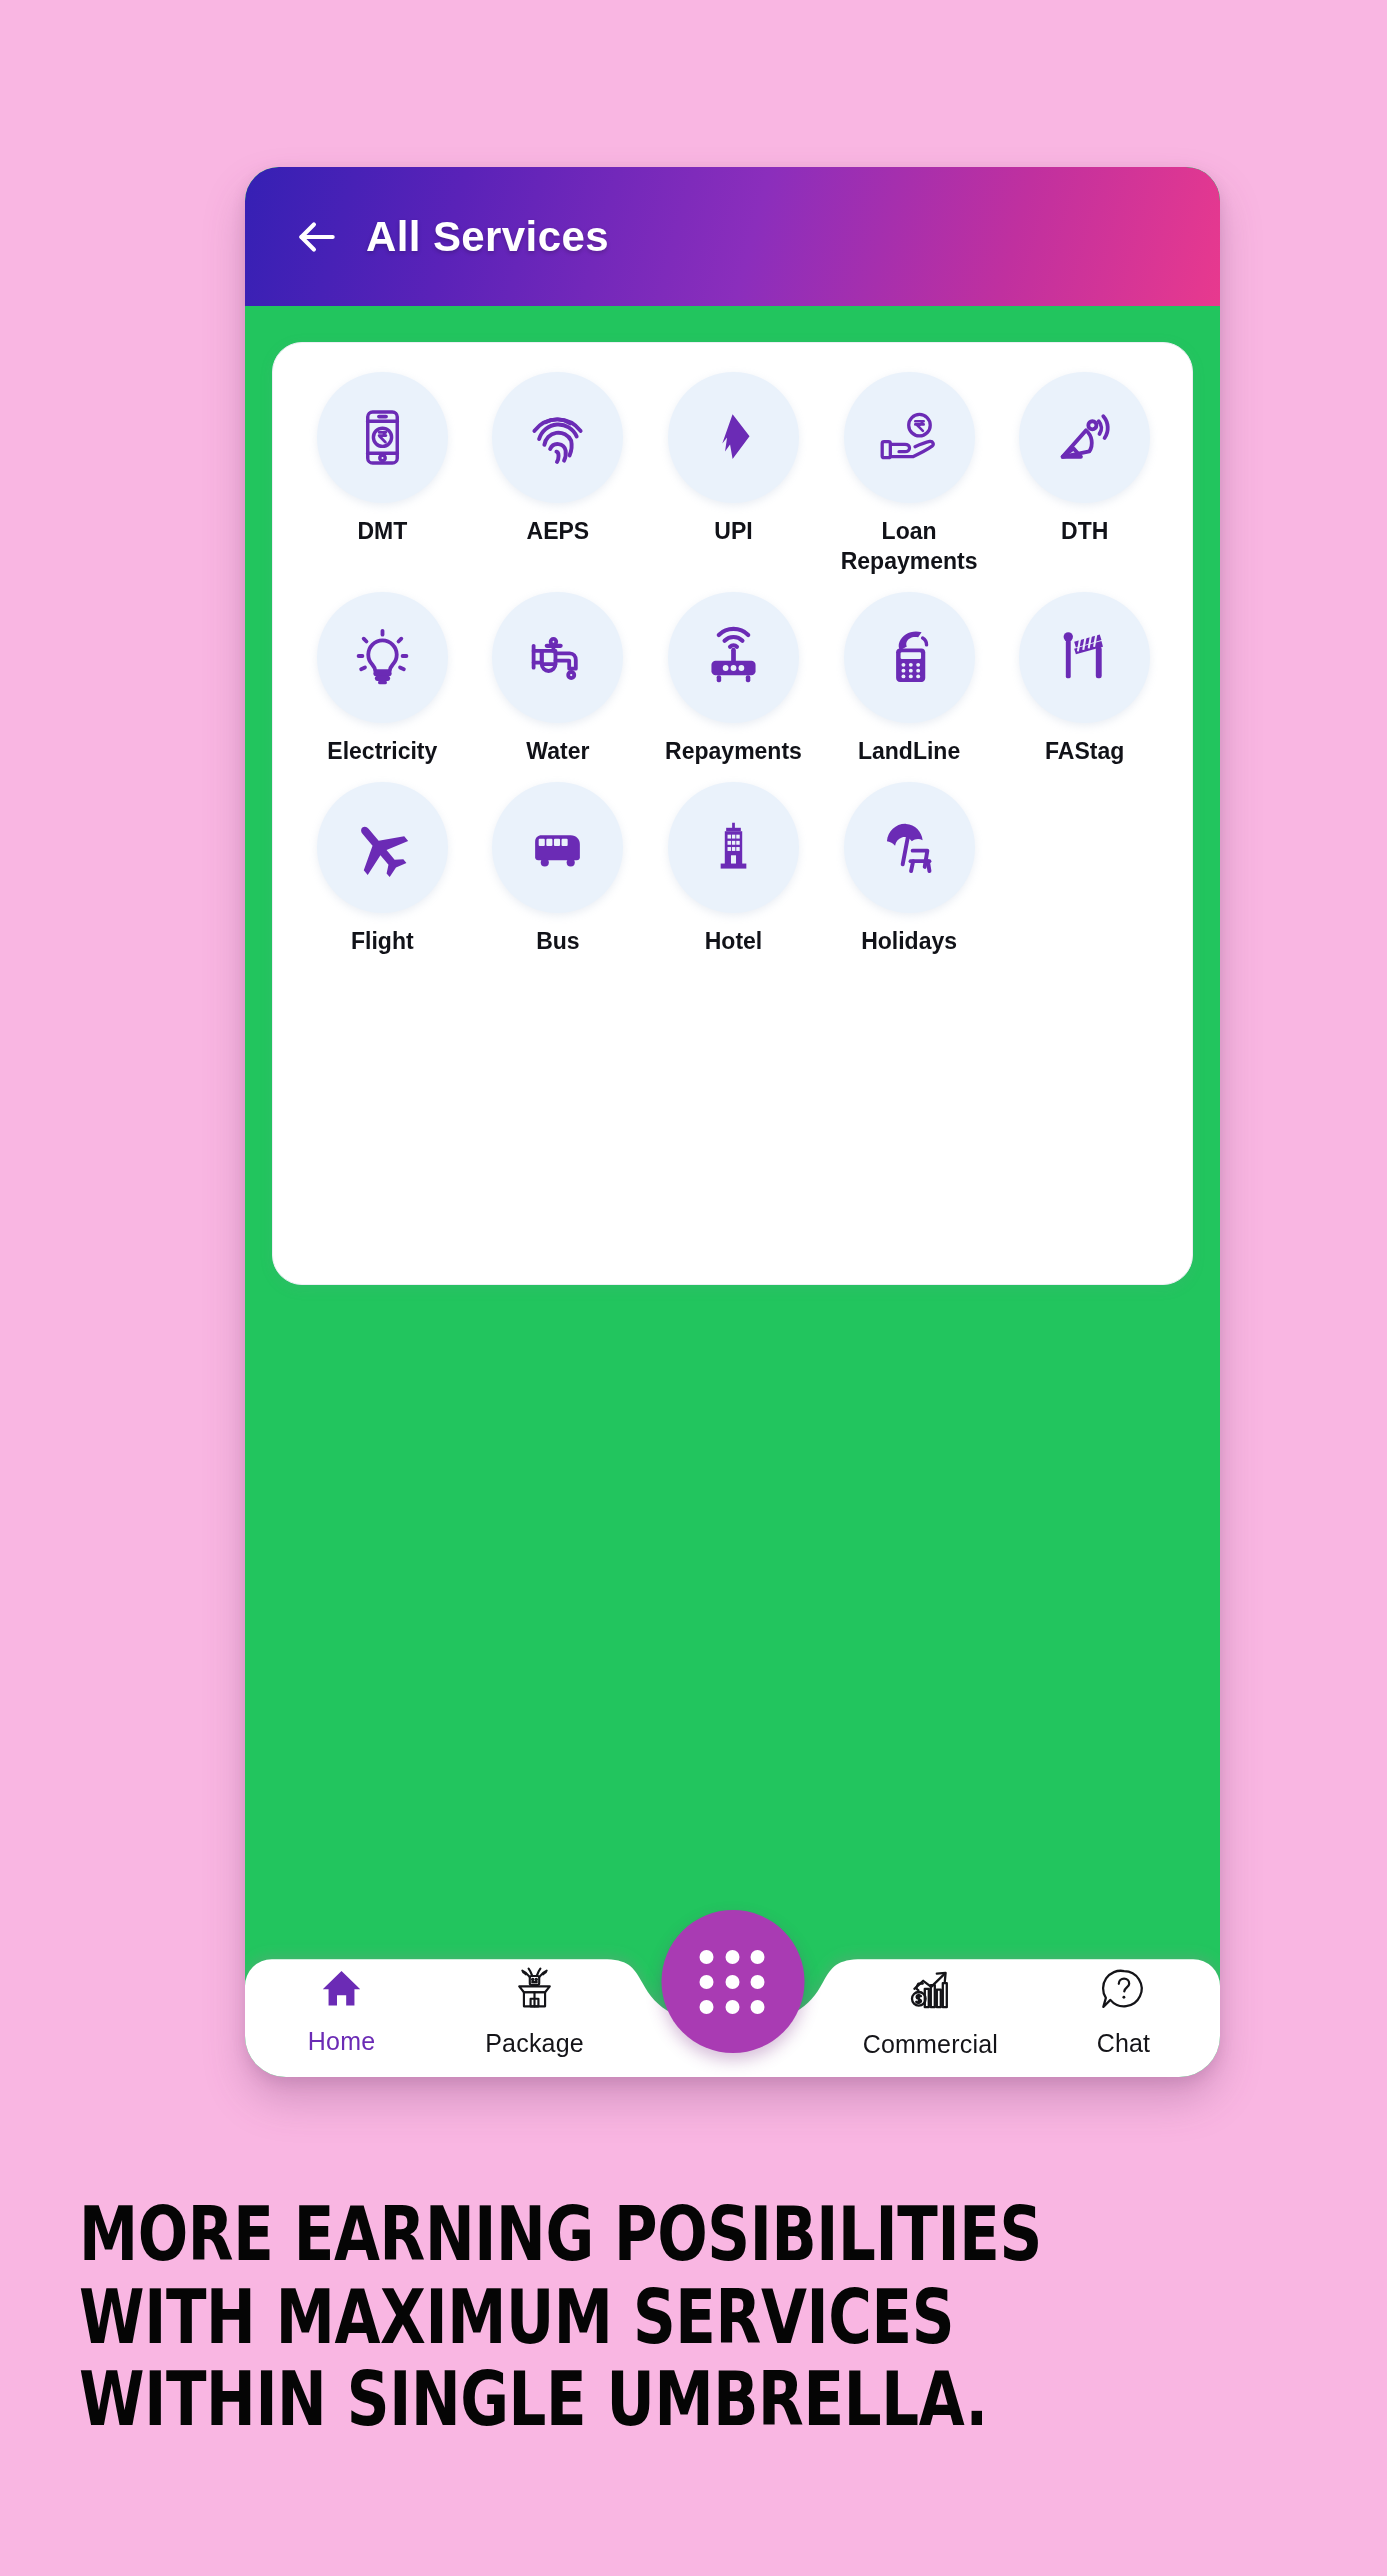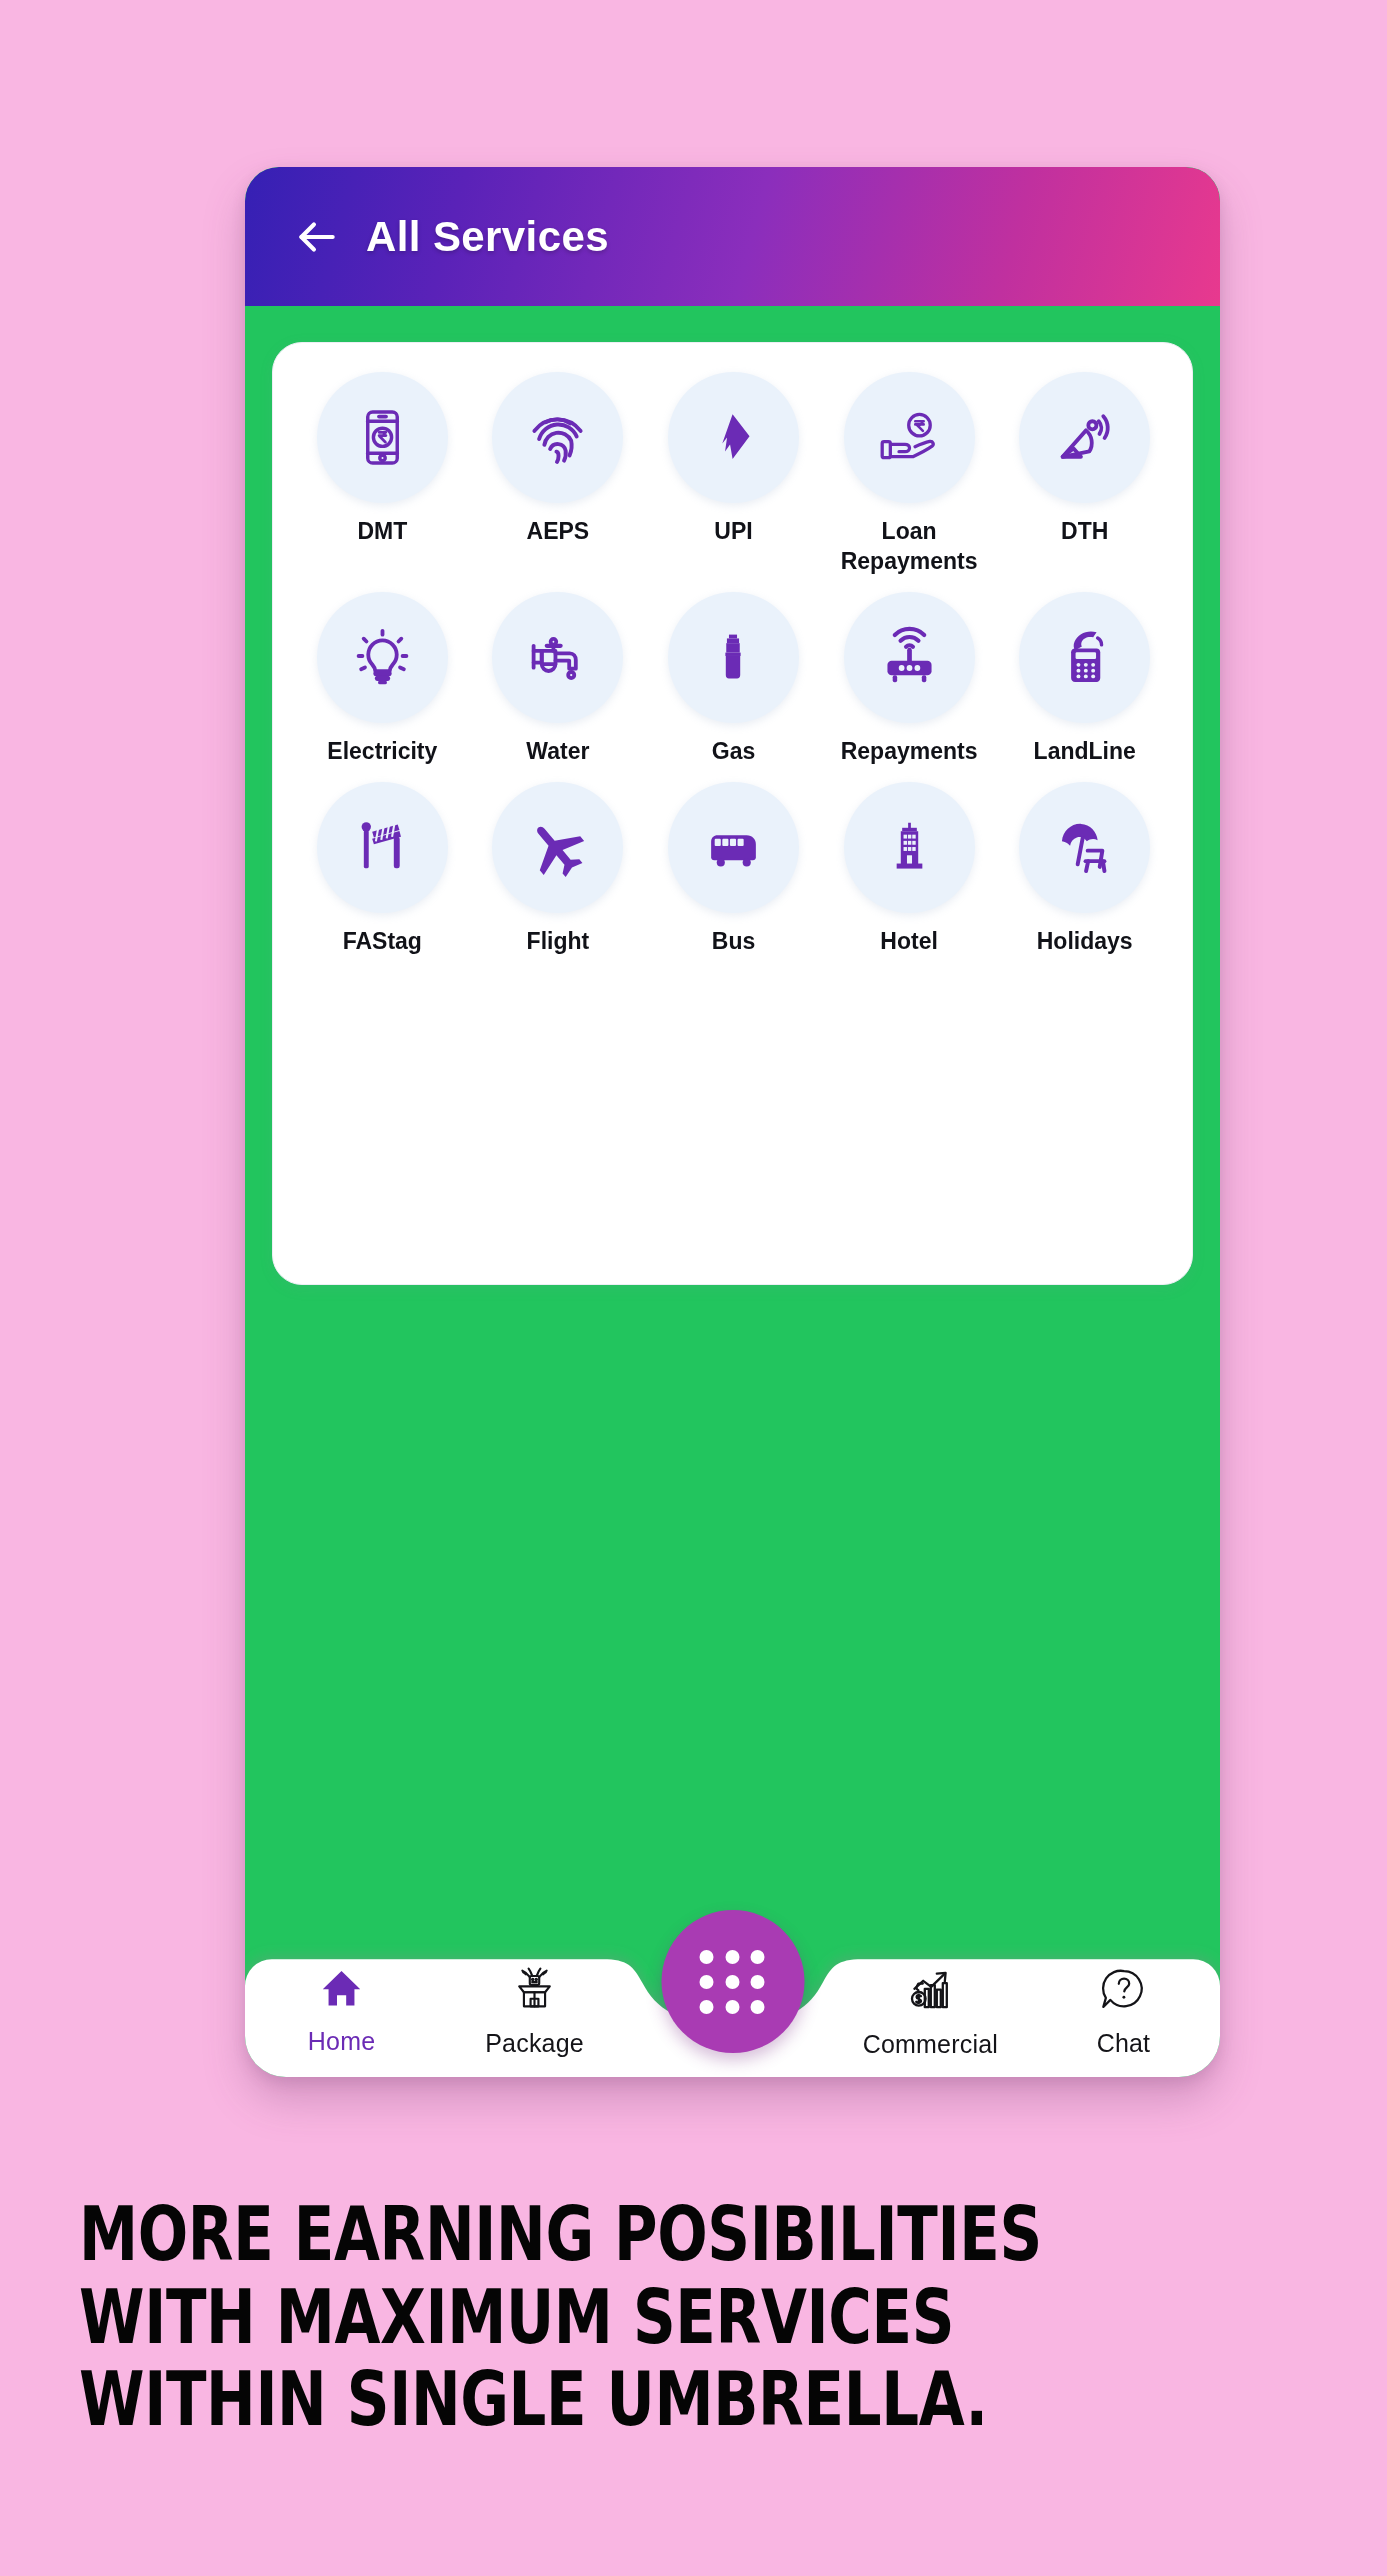--- a/index.html
+++ b/index.html
@@ -267,34 +267,20 @@
               <path d="M5.8 14.6a2.7 2.7 0 0 0 5.4 0"></path>
               <line x1="7.8" y1="7.4" x2="13.2" y2="7.4" stroke-width="1.7"></line>
               <line x1="10.4" y1="7.4" x2="10.4" y2="9.4"></line>
               <circle cx="10.4" cy="5.8" r="1.1"></circle>
               <circle cx="17.4" cy="18.9" r="1.2"></circle>
             </svg>
           </div>
           <div class="tile-label">Water</div>
         </div>
 
-        <div class="tile">
-          <div class="bubble">
-            <svg class="icn" width="54" height="54" viewBox="0 0 24 24">
-              <g fill="#6b2bb5">
-                <path d="M10.2 1.6h3.6v1.7h-3.6z"></path>
-                <path d="M9.3 3.3h5.4v2.1H9.3z"></path>
-                <path d="M9 5.4h6v4.2H9z"></path>
-                <rect x="8.6" y="9.6" width="6.8" height="1.5"></rect>
-                <path d="M8.8 11.1h6.4v8.5c0 .9-.5 1.5-1.4 1.5h-3.6c-.9 0-1.4-.6-1.4-1.5z"></path>
-              </g>
-            </svg>
-          </div>
-          <div class="tile-label">Gas</div>
-        </div>
 
         <div class="tile">
           <div class="bubble">
             <svg class="icn" width="63" height="63" viewBox="0 0 24 24">
               <g fill="none" stroke="#6b2bb5" stroke-width="1.6" stroke-linecap="round">
                 <path d="M8.6 5.6a4.8 4.8 0 0 1 6.8 0"></path>
                 <path d="M6.4 3.4a8 8 0 0 1 11.2 0"></path>
                 <path d="M10.7 7.9a1.9 1.9 0 0 1 2.6 0"></path>
                 <line x1="12" y1="9.2" x2="12" y2="13.2" stroke-width="1.8"></line>
               </g>

